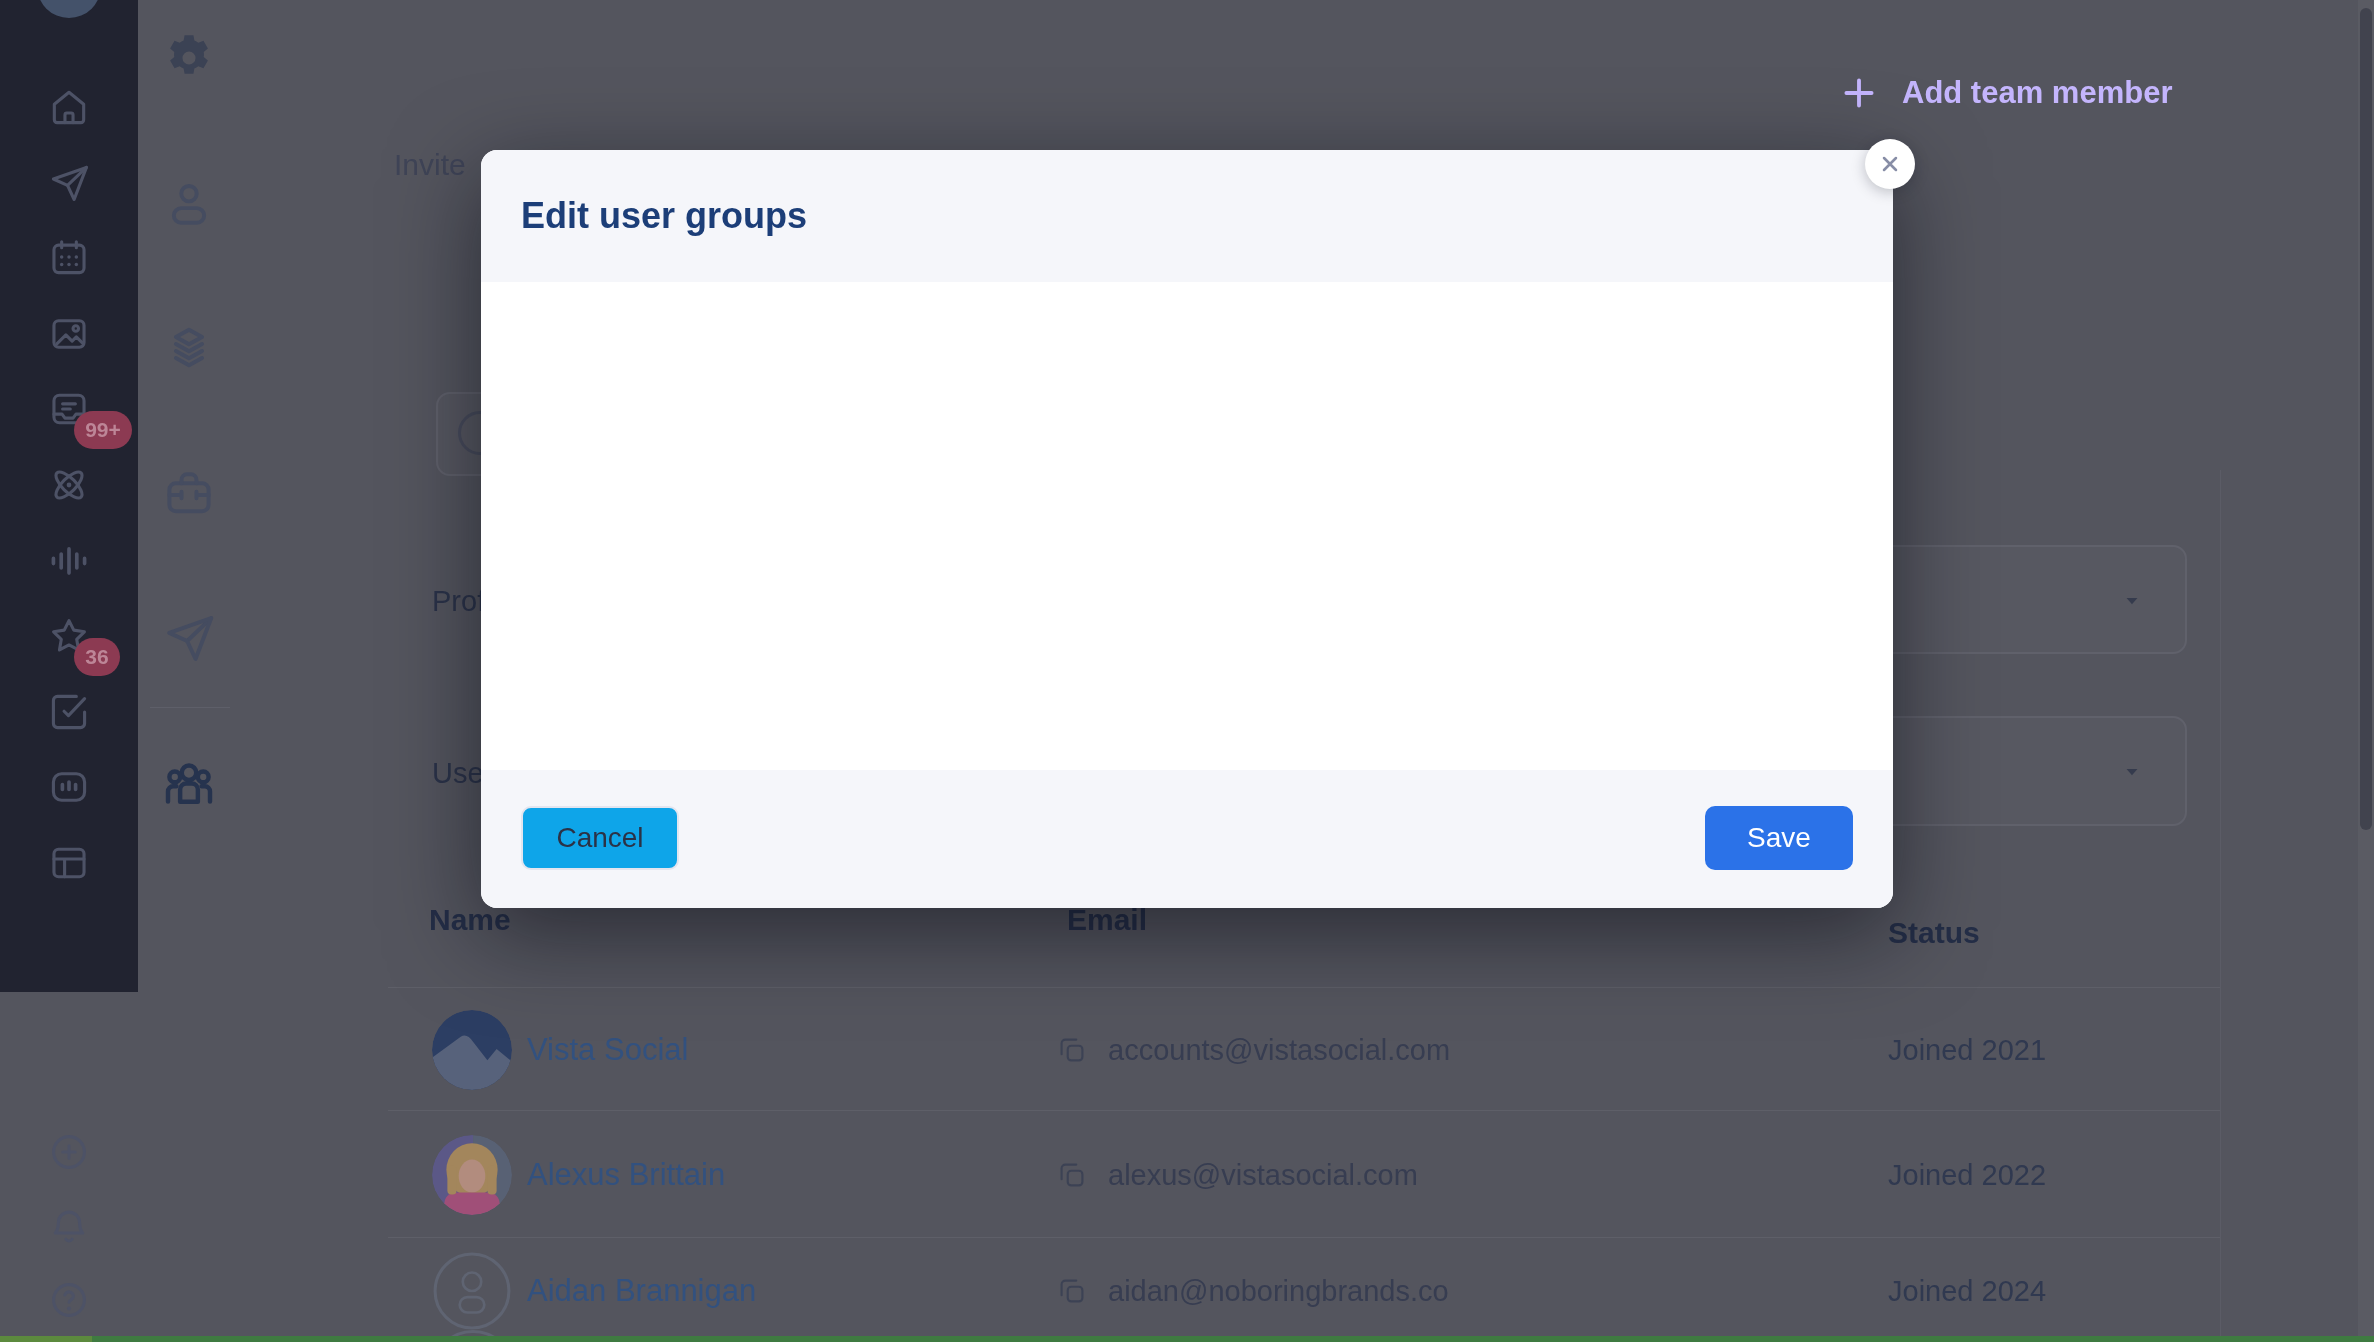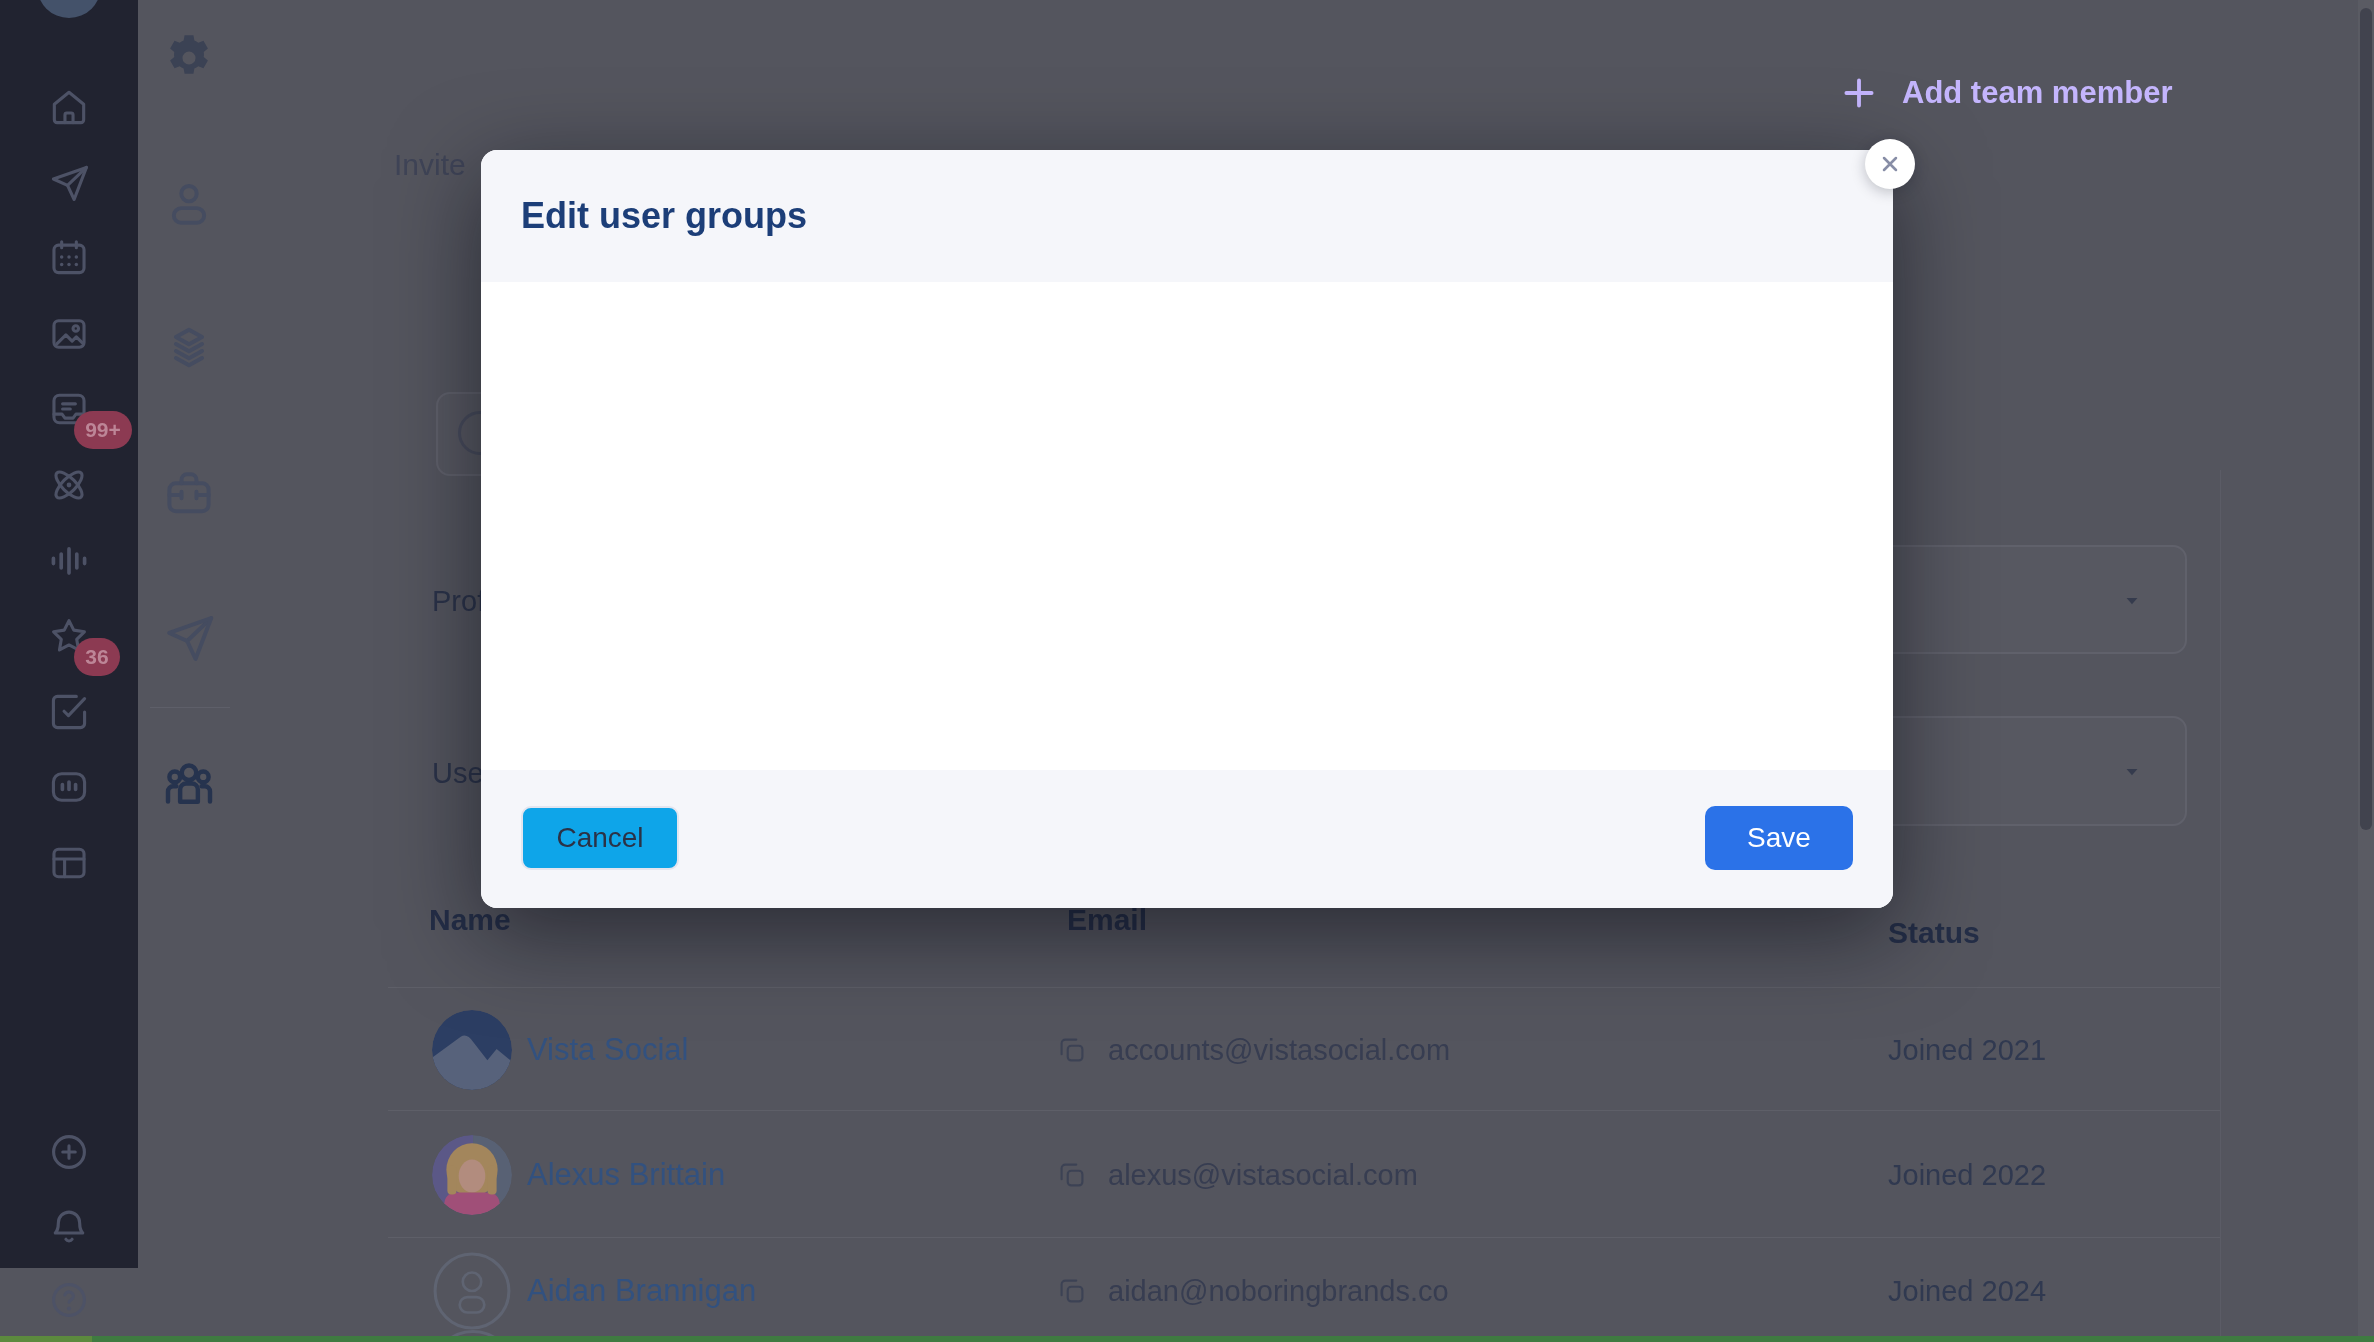--- a/index.html
+++ b/index.html
@@ -1,20 +1,20 @@
 <!DOCTYPE html>
 <html><head>
 <meta charset="utf-8">
 <style>
   html,body{margin:0;padding:0;background:#2a2b33;}
   .stage{position:relative;width:2374px;height:1342px;overflow:hidden;
     background:#54555e;font-family:"Liberation Sans",sans-serif;}
 
   
-  .sidebar{position:absolute;left:0;top:0;width:138px;height:1268px;background:#212330;text-align:right;}
+  .sidebar{position:absolute;left:0;top:0;width:138px;height:992px;background:#212330;text-align:right;}
   .sb-avatar{position:absolute;left:37px;top:-46px;width:64px;height:64px;border-radius:50%;background:#44526a;}
   .sb-ic{position:absolute;left:47px;width:44px;height:44px;color:#4d5266;cursor:pointer;}
   .sb-ic svg{width:100%;height:100%;display:block;}
   .badge{position:absolute;background:#8c3a52;color:#bd8697;font-weight:bold;font-size:21px;
     border-radius:19px;display:flex;align-items:center;justify-content:center;z-index:2;}
 
   
   .rail-ic{position:absolute;left:161px;width:56px;height:56px;color:#454c60;cursor:pointer;}
   .rail-ic svg{width:100%;height:100%;display:block;}
   .rail-ic.active{color:#26334e;}

